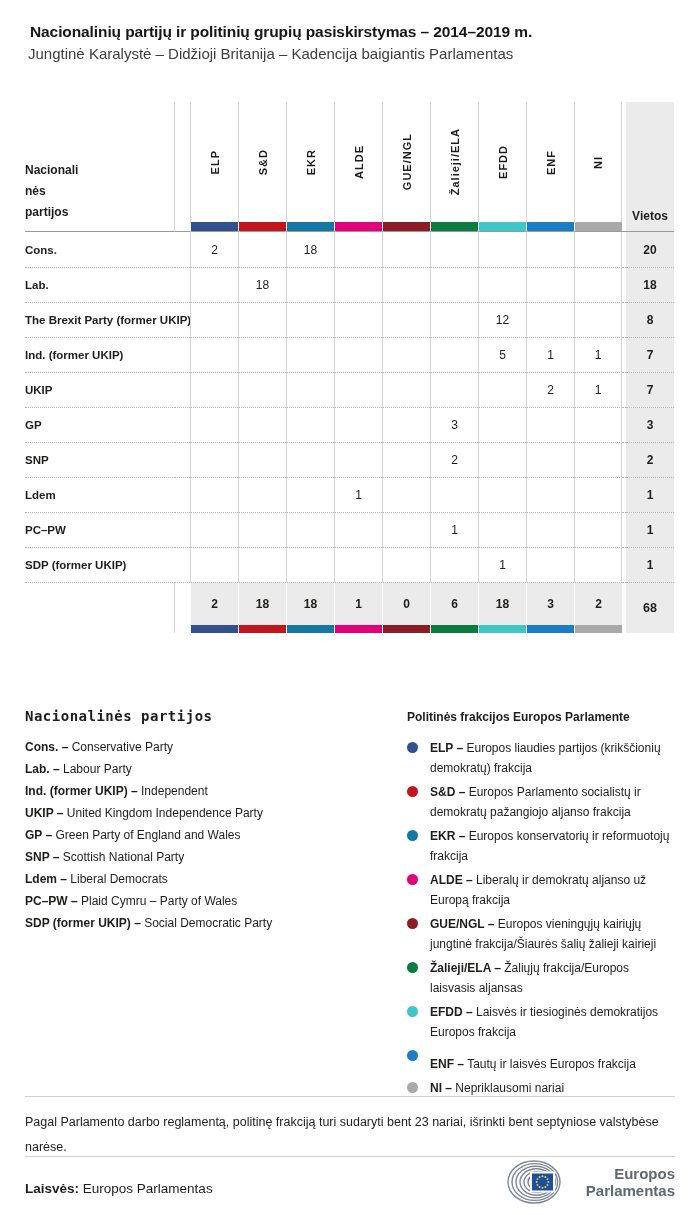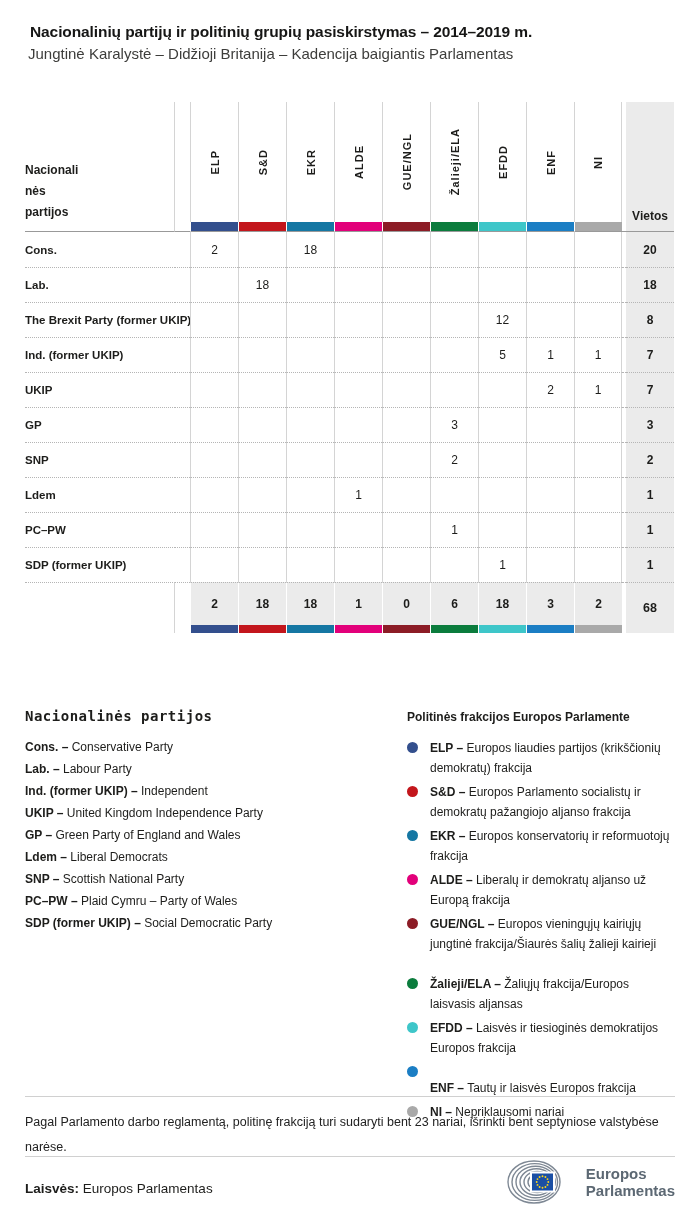--- a/index.html
+++ b/index.html
@@ -44,21 +44,21 @@
   .gl-text{margin-left:12px;font-size:12px;line-height:20px;}
   .gl-text b{font-weight:700;}
 
   .footnote-wrap{position:absolute;left:25px;top:1096px;width:650px;border-top:1px solid #d0d0d0;padding-top:13px;}
   .footnote-wrap p{margin:0;font-size:12.5px;line-height:25px;color:#222;}
   .rule2{position:absolute;left:25px;top:1156px;width:650px;border-top:1px solid #d0d0d0;}
   .source{position:absolute;left:25px;top:1181px;font-size:13.5px;}
   .source b{font-weight:700;}
 
   .logo{position:absolute;right:25px;top:1158px;display:flex;align-items:center;}
-  .logo-text{margin-left:6px;font-weight:700;font-size:15px;line-height:17px;color:#5c6873;display:flex;flex-direction:column;}
+  .logo-text{margin-left:6px;font-weight:700;font-size:15px;line-height:17px;color:#5c6873;display:flex;flex-direction:column;text-align:right;}
 </style>
 </head>
 <body>
 
 <h1 class="title">Nacionalinių partijų ir politinių grupių pasiskirstymas – 2014–2019 m.</h1>
 <h2 class="subtitle">Jungtinė Karalystė – Didžioji Britanija – Kadencija baigiantis Parlamentas</h2>
 
 <div class="tablegrid" id="tablegrid">
     <div class="cell hlabel" style="grid-area: 1 / 1 / 3;">Nacionali
 nės
@@ -257,22 +257,22 @@
   </div>
 
 <div class="legend-left">
   <h3>Nacionalinės partijos</h3>
   <div id="party-items">
       <div class="pl-item"><b>Cons. –</b><span> Conservative Party</span></div>
       <div class="pl-item"><b>Lab. –</b><span> Labour Party</span></div>
       <div class="pl-item"><b>Ind. (former UKIP) –</b><span> Independent</span></div>
       <div class="pl-item"><b>UKIP –</b><span> United Kingdom Independence Party</span></div>
       <div class="pl-item"><b>GP –</b><span> Green Party of England and Wales</span></div>
+      <div class="pl-item"><b>SNP –</b><span> Scottish National Party</span></div>
       <div class="pl-item"><b>Ldem –</b><span> Liberal Democrats</span></div>
-      <div class="pl-item"><b>SNP –</b><span> Scottish National Party</span></div>
       <div class="pl-item"><b>PC–PW –</b><span> Plaid Cymru – Party of Wales</span></div>
       <div class="pl-item"><b>SDP (former UKIP) –</b><span> Social Democratic Party</span></div>
     </div>
 </div>
 
 <div class="legend-right">
   <h4>Politinės frakcijos Europos Parlamente</h4>
   <div id="group-items">
       <div class="gl-item">
         <span class="gl-dot" style="background: rgb(51, 79, 141);"></span>
@@ -285,33 +285,33 @@
       <div class="gl-item">
         <span class="gl-dot" style="background: rgb(21, 119, 163);"></span>
         <p class="gl-text" style="margin: 0px 0px 0px 12px;"><b>EKR –</b><span> Europos konservatorių ir reformuotojų frakcija</span></p>
       </div>
       <div class="gl-item">
         <span class="gl-dot" style="background: rgb(226, 0, 122);"></span>
         <p class="gl-text" style="margin: 0px 0px 0px 12px;"><b>ALDE –</b><span> Liberalų ir demokratų aljanso už Europą frakcija</span></p>
       </div>
       <div class="gl-item">
         <span class="gl-dot" style="background: rgb(140, 28, 38);"></span>
-        <p class="gl-text" style="margin: 0px 0px 16px 12px;"><b>GUE/NGL –</b><span> Europos vieningųjų kairiųjų jungtinė frakcija/Šiaurės šalių žalieji kairieji</span></p>
+        <p class="gl-text" style="margin: 0px 0px 0px 12px;"><b>GUE/NGL –</b><span> Europos vieningųjų kairiųjų jungtinė frakcija/Šiaurės šalių žalieji kairieji</span></p>
       </div>
       <div class="gl-item">
         <span class="gl-dot" style="background: rgb(11, 124, 61);"></span>
         <p class="gl-text" style="margin: 0px 0px 0px 12px;"><b>Žalieji/ELA –</b><span> Žaliųjų frakcija/Europos laisvasis aljansas</span></p>
       </div>
       <div class="gl-item">
         <span class="gl-dot" style="background: rgb(62, 198, 201);"></span>
         <p class="gl-text" style="margin: 0px 0px 0px 12px;"><b>EFDD –</b><span> Laisvės ir tiesioginės demokratijos Europos frakcija</span></p>
       </div>
       <div class="gl-item">
         <span class="gl-dot" style="background: rgb(27, 126, 196);"></span>
-        <p class="gl-text" style="margin: 16px 0px 0px 12px;"><b>ENF –</b><span> Tautų ir laisvės Europos frakcija</span></p>
+        <p class="gl-text" style="margin: 8px 0px 0px 12px;"><b>ENF –</b><span> Tautų ir laisvės Europos frakcija</span></p>
       </div>
       <div class="gl-item">
         <span class="gl-dot" style="background: rgb(169, 169, 169);"></span>
         <p class="gl-text" style="margin: 0px 0px 0px 12px;"><b>NI –</b><span> Nepriklausomi nariai</span></p>
       </div>
     </div>
 </div>
 
 <div class="footnote-wrap">
   <p>Pagal Parlamento darbo reglamentą, politinę frakciją turi sudaryti bent 23 nariai, išrinkti bent septyniose valstybėse narėse.</p>

